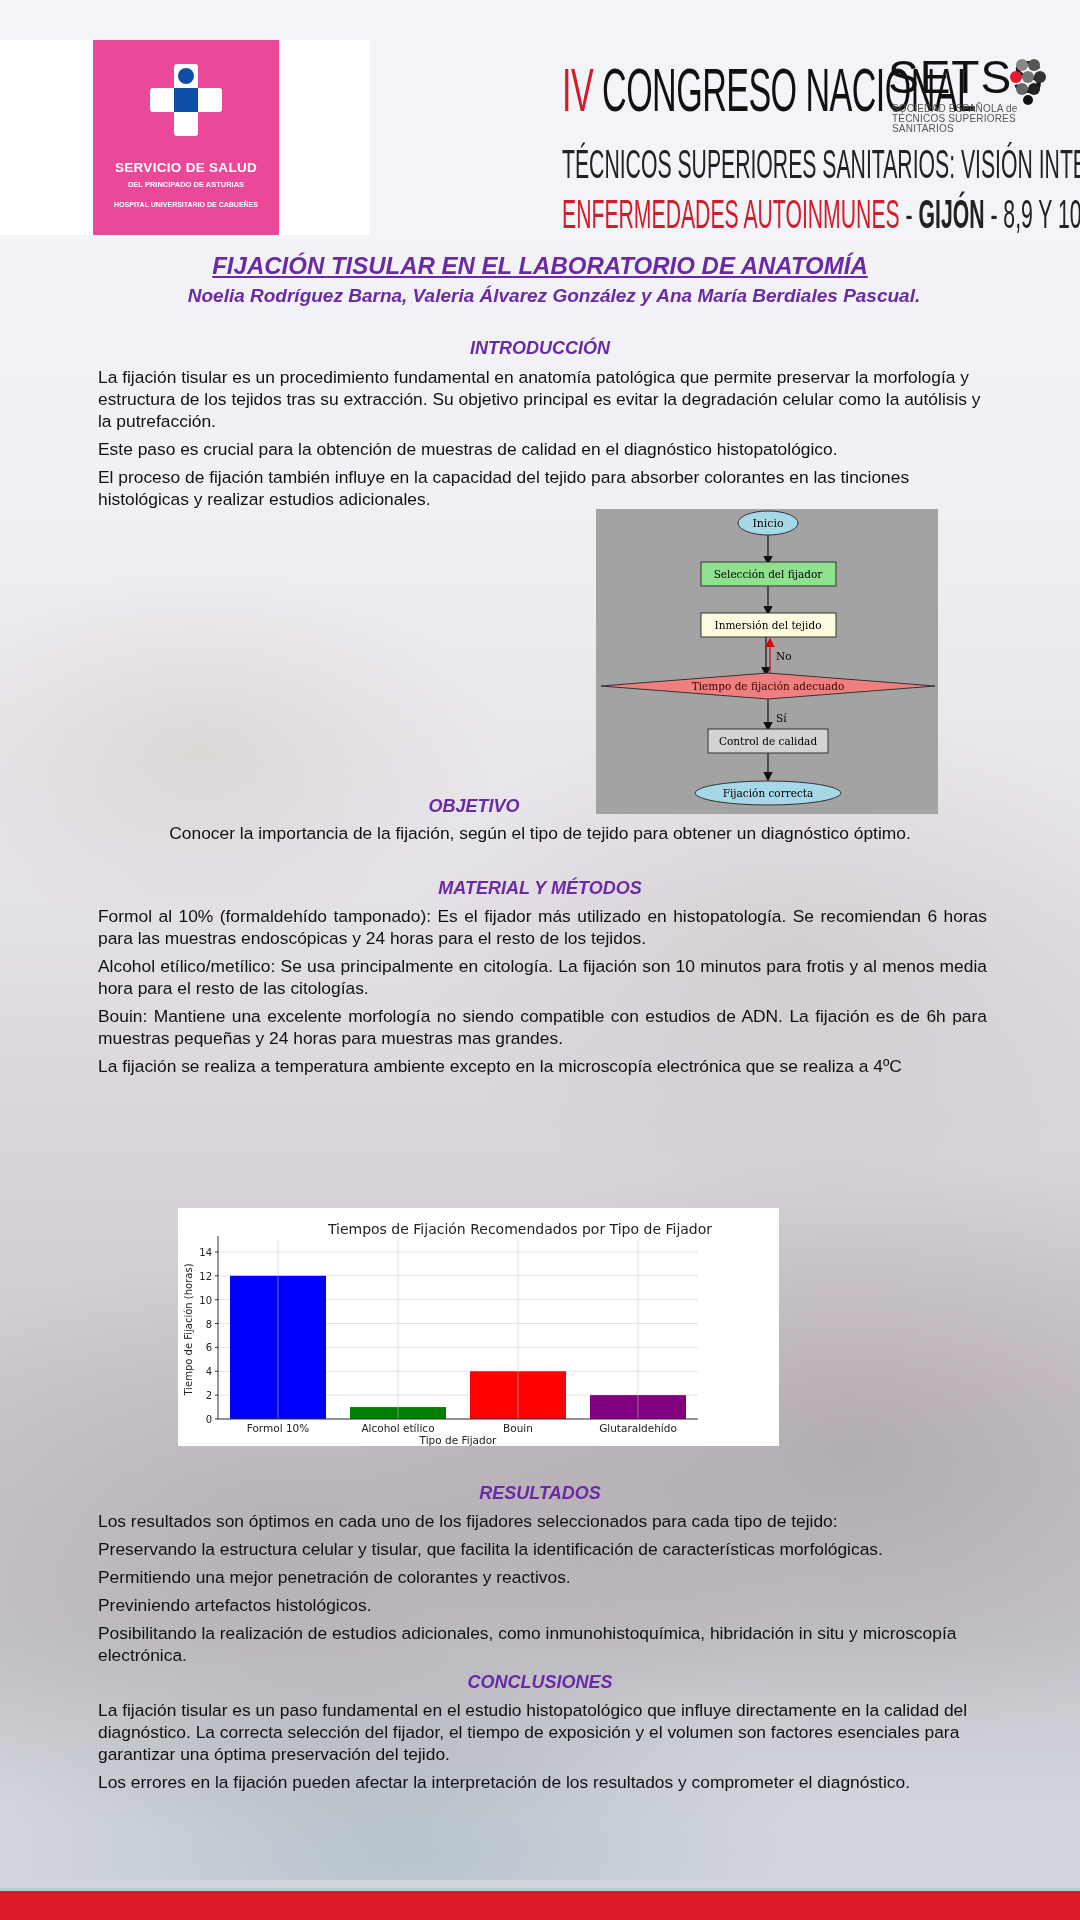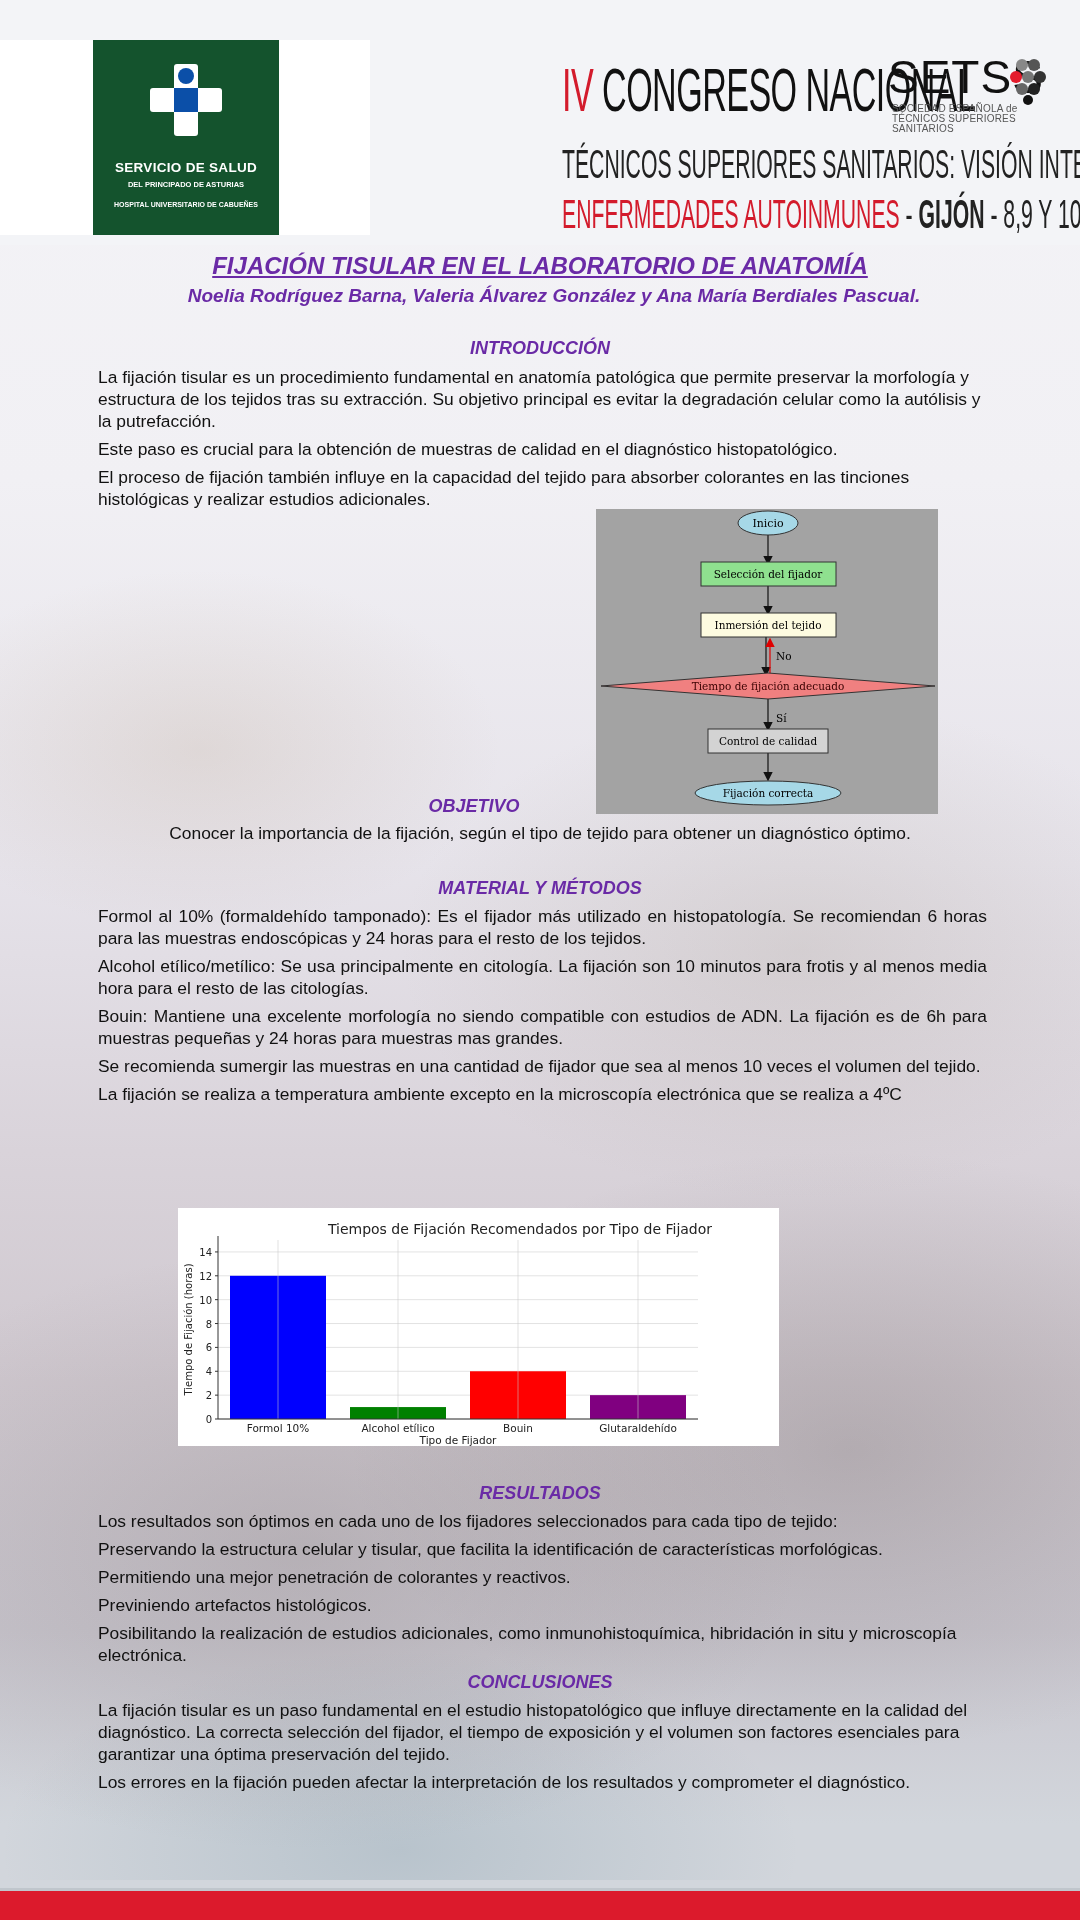--- a/index.html
+++ b/index.html
@@ -20,21 +20,21 @@
   }
   .header-band {
     position: absolute; left: 0; top: 0; width: 1080px; height: 245px;
     background: #f3f4f7;
   }
   .logo-left-wrap {
     position: absolute; left: 0; top: 40px; width: 370px; height: 195px; background: #ffffff;
   }
   .logo-box {
     position: absolute; left: 93px; top: 40px; width: 186px; height: 195px;
-    background: #14532d; color: #fff; text-align: center;
+    background: #ec4899; color: #fff; text-align: center;
   }
   .cross { position: absolute; left: 57px; top: 24px; width: 72px; height: 72px; }
   .cross .bar { position: absolute; background: #fff; border-radius: 3px; }
   .cross .v { left: 24px; top: 0; width: 24px; height: 72px; }
   .cross .h { left: 0; top: 24px; width: 72px; height: 24px; }
   .cross .hole { position: absolute; left: 28px; top: 4px; width: 16px; height: 16px; border-radius: 50%; background: #0b4fa8; }
   .cross .mid { position: absolute; left: 24px; top: 24px; width: 24px; height: 24px; background: #0b4fa8; }
   .logo-t1 { position: absolute; left: 0; width: 186px; top: 120px; font-size: 13.5px; font-weight: bold; letter-spacing: 0.3px; }
   .logo-t2 { position: absolute; left: 0; width: 186px; top: 140px; font-size: 7.5px; font-weight: bold; }
   .logo-t3 { position: absolute; left: 0; width: 186px; top: 161px; font-size: 7px; font-weight: bold; }
@@ -158,21 +158,20 @@
 </div>
 
 <div class="sec-head" style="top:796px; left:-66px;">OBJETIVO</div>
 <div class="para" style="top:822px; left:0; width:1080px; text-align:center;">Conocer la importancia de la fijación, según el tipo de tejido para obtener un diagnóstico óptimo.</div>
 
 <div class="sec-head" style="top:878px;">MATERIAL Y MÉTODOS</div>
 <div class="para just" style="top:905px;">
   <p>Formol al 10% (formaldehído tamponado): Es el fijador más utilizado en histopatología. Se recomiendan 6 horas para las muestras endoscópicas y 24 horas para el resto de los tejidos.</p>
   <p>Alcohol etílico/metílico: Se usa principalmente en citología. La fijación son 10 minutos para frotis y al menos  media hora para el resto de las citologías.</p>
   <p>Bouin: Mantiene una excelente morfología no siendo compatible con estudios de ADN. La fijación es de 6h para muestras pequeñas y 24 horas para muestras mas grandes.</p>
-  <p>Se recomienda sumergir las muestras en una cantidad de fijador que sea al menos 10 veces el volumen del tejido.</p>
   <p style="text-align:left;">La fijación se realiza a temperatura ambiente excepto en la microscopía electrónica que se realiza a 4ºC</p>
 </div>
 
 <div class="chart-wrap">
   <svg id="chart" width="601" height="238" viewBox="0 0 601 238">
     <text id="c-title" x="342" y="26" text-anchor="middle" font-size="14" fill="#222">Tiempos de Fijación Recomendados por Tipo de Fijador</text>
     <g id="c-grid">
         <line x1="40" x2="520" y1="211" y2="211" stroke="#e3e3e3" stroke-width="1"></line>
         <line x1="40" x2="520" y1="187.13333333333333" y2="187.13333333333333" stroke="#e3e3e3" stroke-width="1"></line>
         <line x1="40" x2="520" y1="163.26666666666665" y2="163.26666666666665" stroke="#e3e3e3" stroke-width="1"></line>

